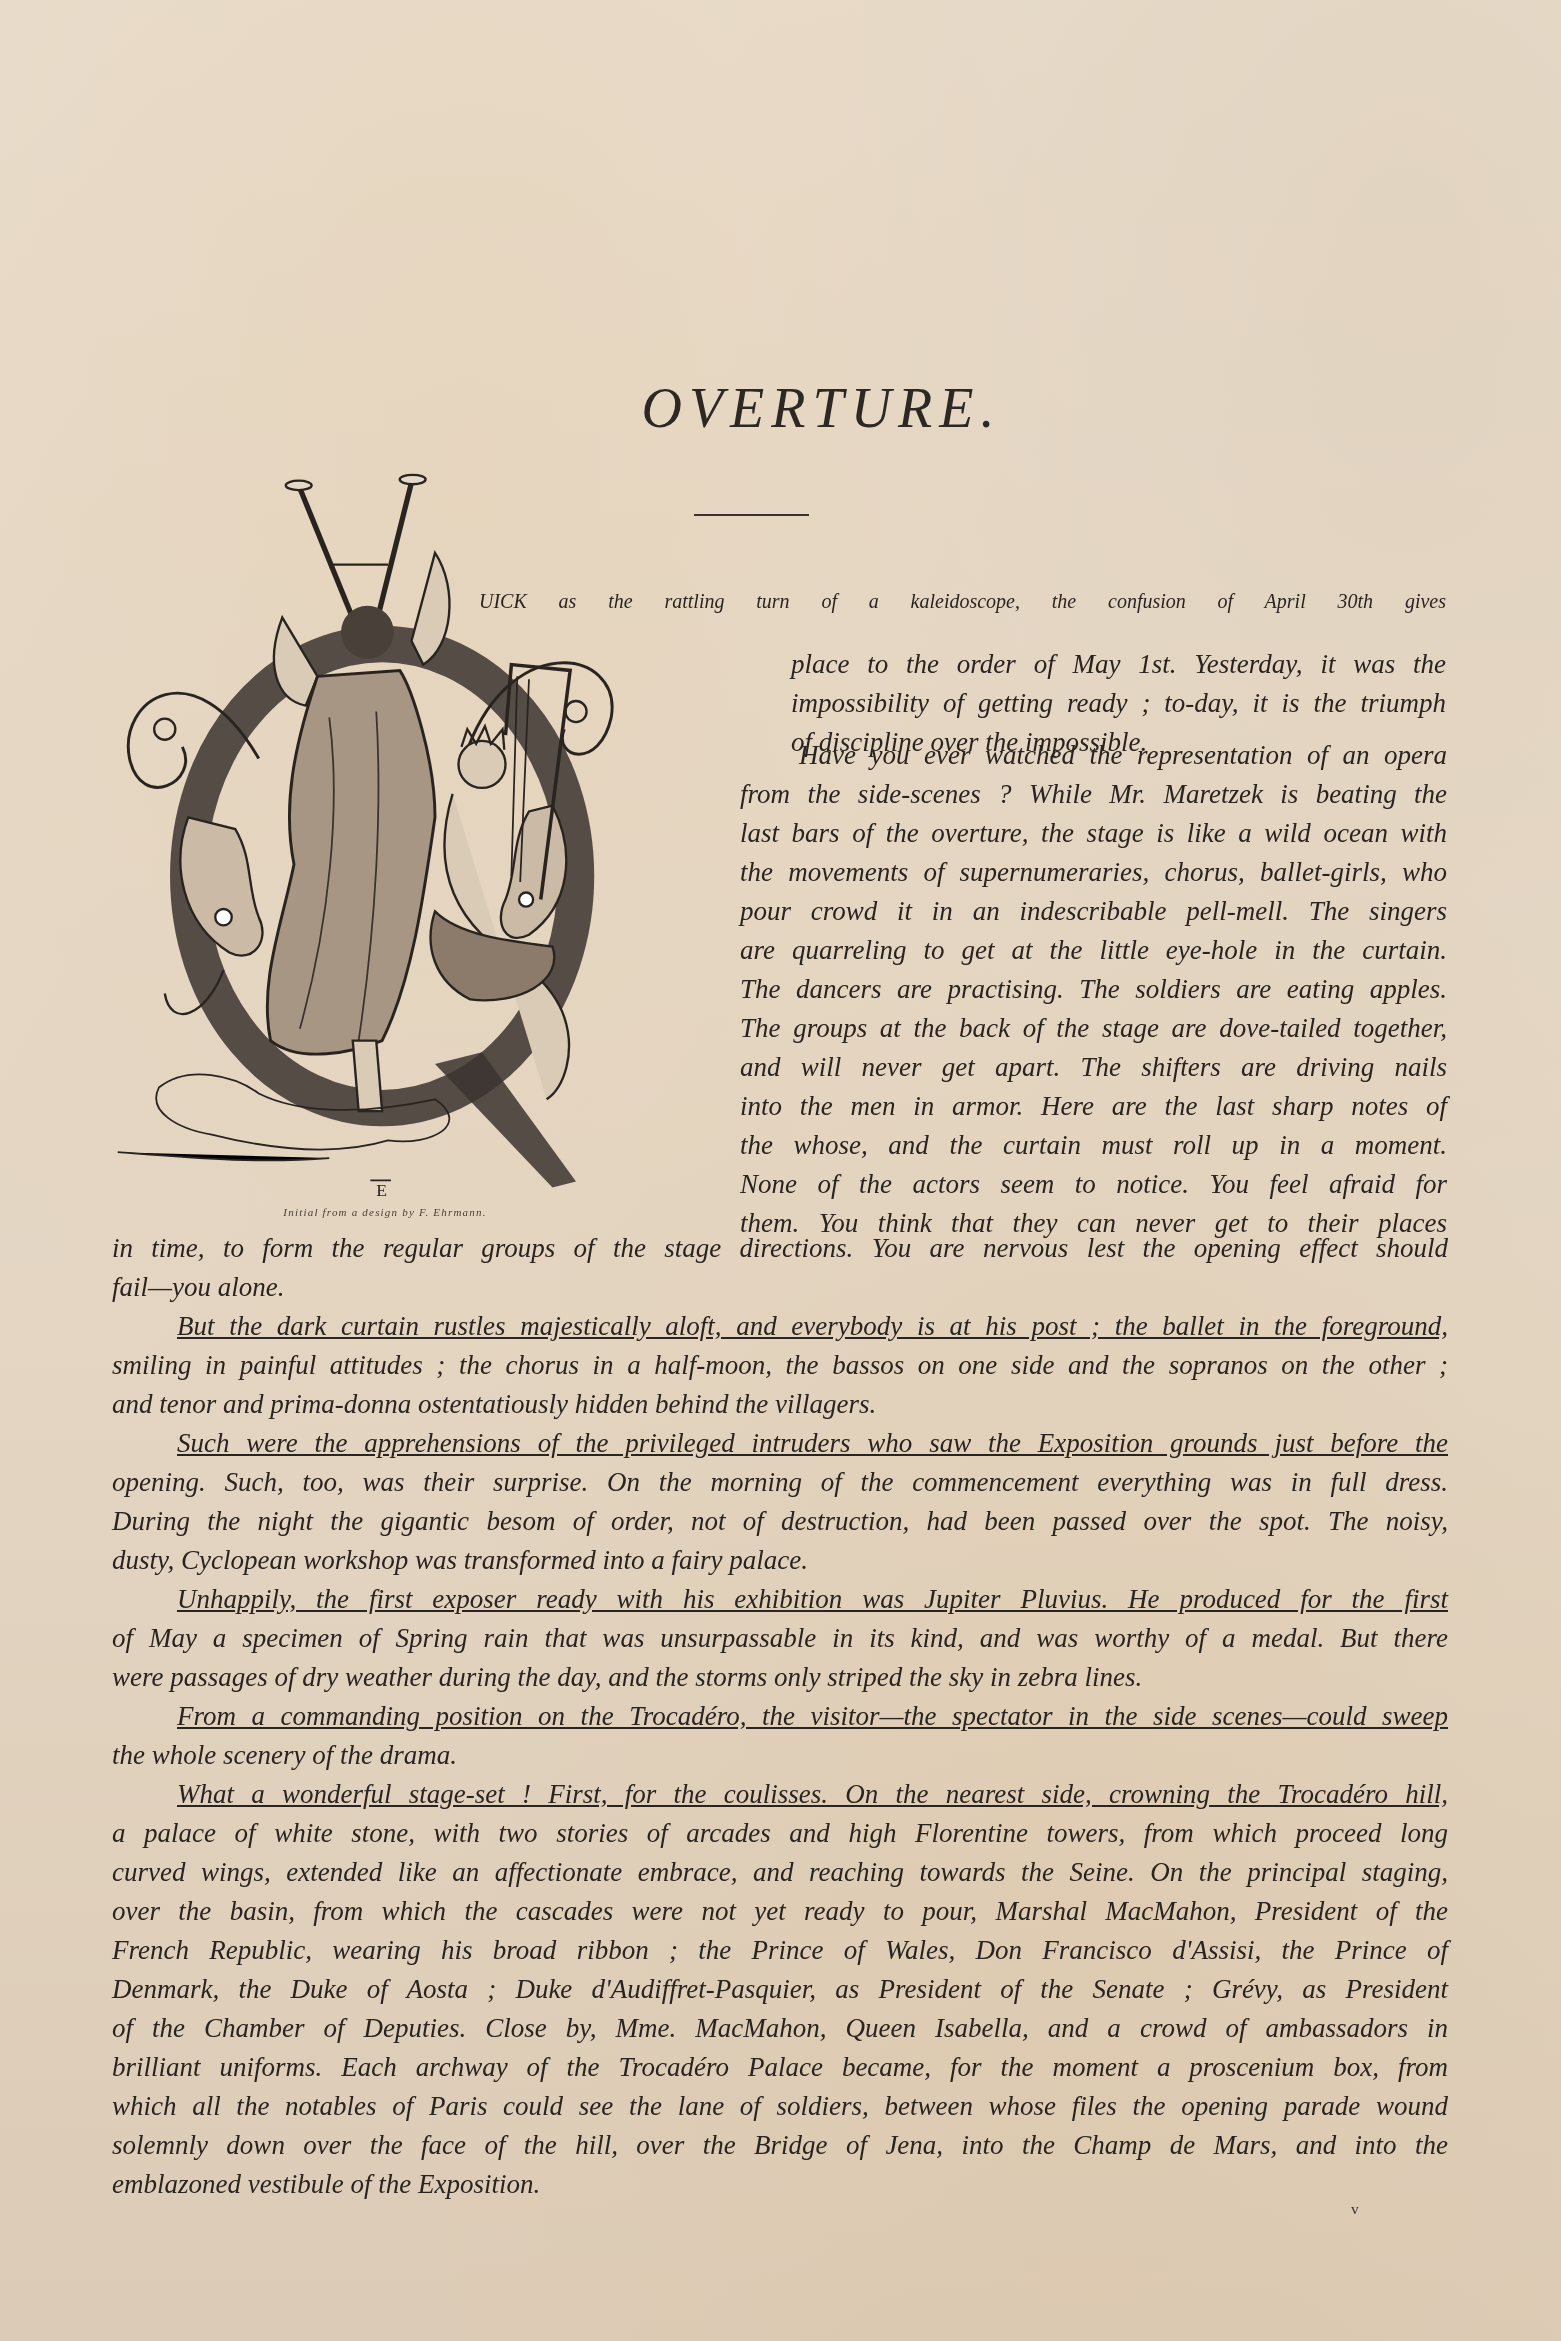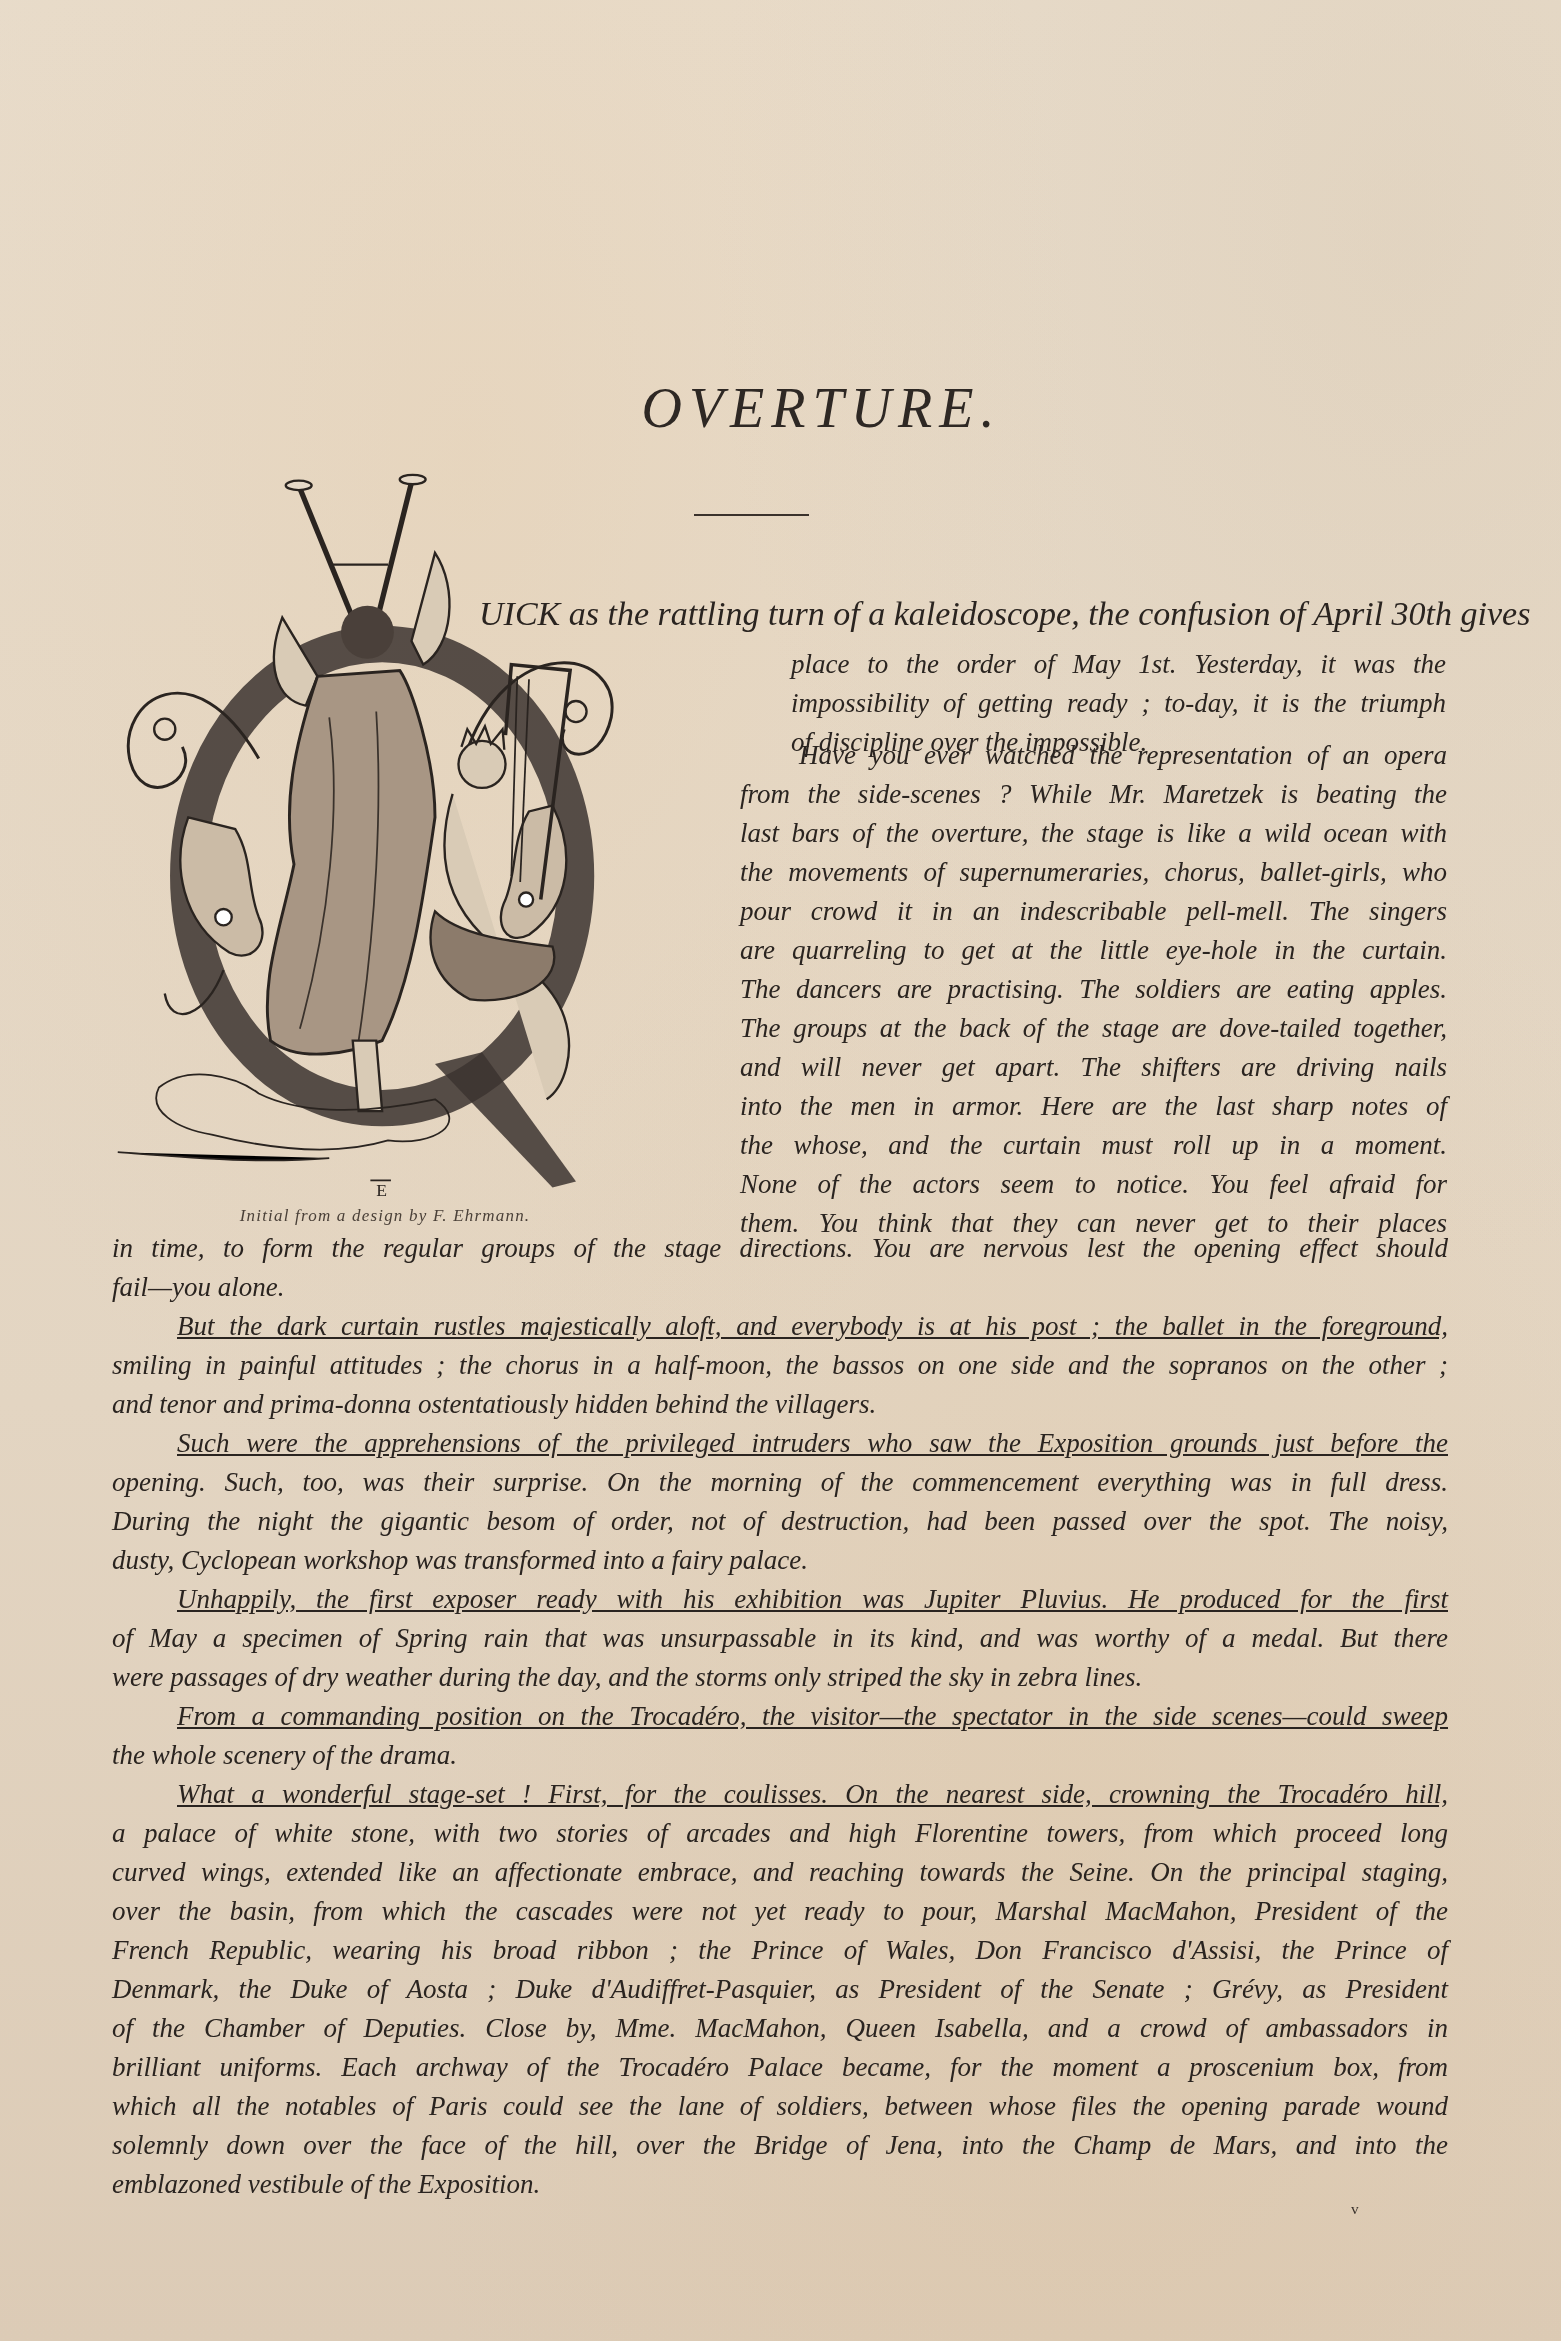--- a/index.html
+++ b/index.html
@@ -59,21 +59,21 @@
       width: 100%;
       height: 100%;
     }
     .caption {
       position: absolute;
       left: 194px;
       top: 1206px;
       width: 382px;
       text-align: center;
       font-style: italic;
-      font-size: 17px;
+      font-size: 11px;
       letter-spacing: 1.2px;
       color: #4a4038;
     }
     .body-text {
       position: absolute;
       font-style: italic;
       font-size: 27px;
       line-height: 39px;
       color: #2a2420;
       text-align: justify;
@@ -90,25 +90,24 @@
     .indent {
       padding-left: 65px;
       text-decoration: underline;
     }
     .p-opening-first {
       position: absolute;
       left: 479px;
       top: 582px;
       width: 967px;
       font-style: italic;
-      font-size: 34px;
+      font-size: 20px;
       line-height: 39px;
       text-align-last: justify;
       white-space: nowrap;
-      margin-top: 12px;
     }
     .page-number {
       position: absolute;
       left: 1351px;
       top: 2200px;
       font-size: 15.3px;
       color: #3a322c;
     }
   </style>
 </head>

